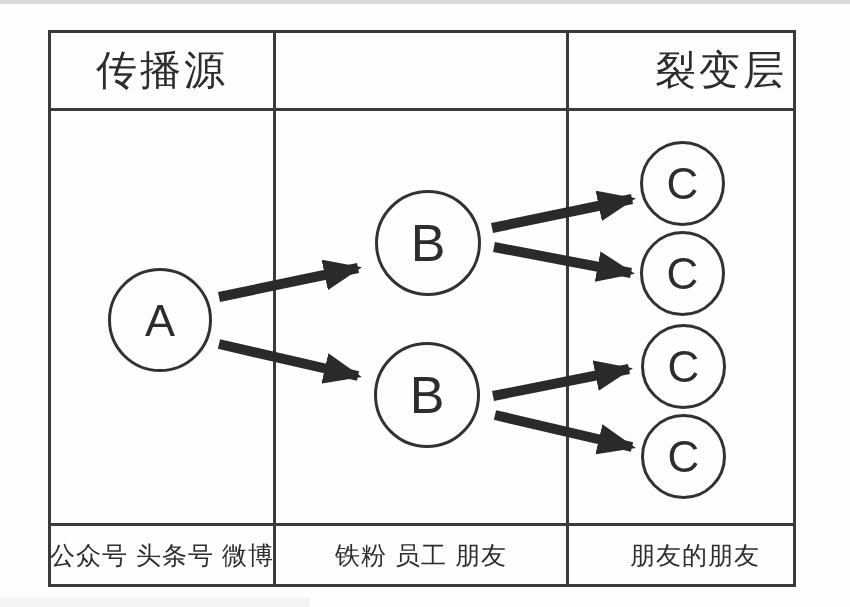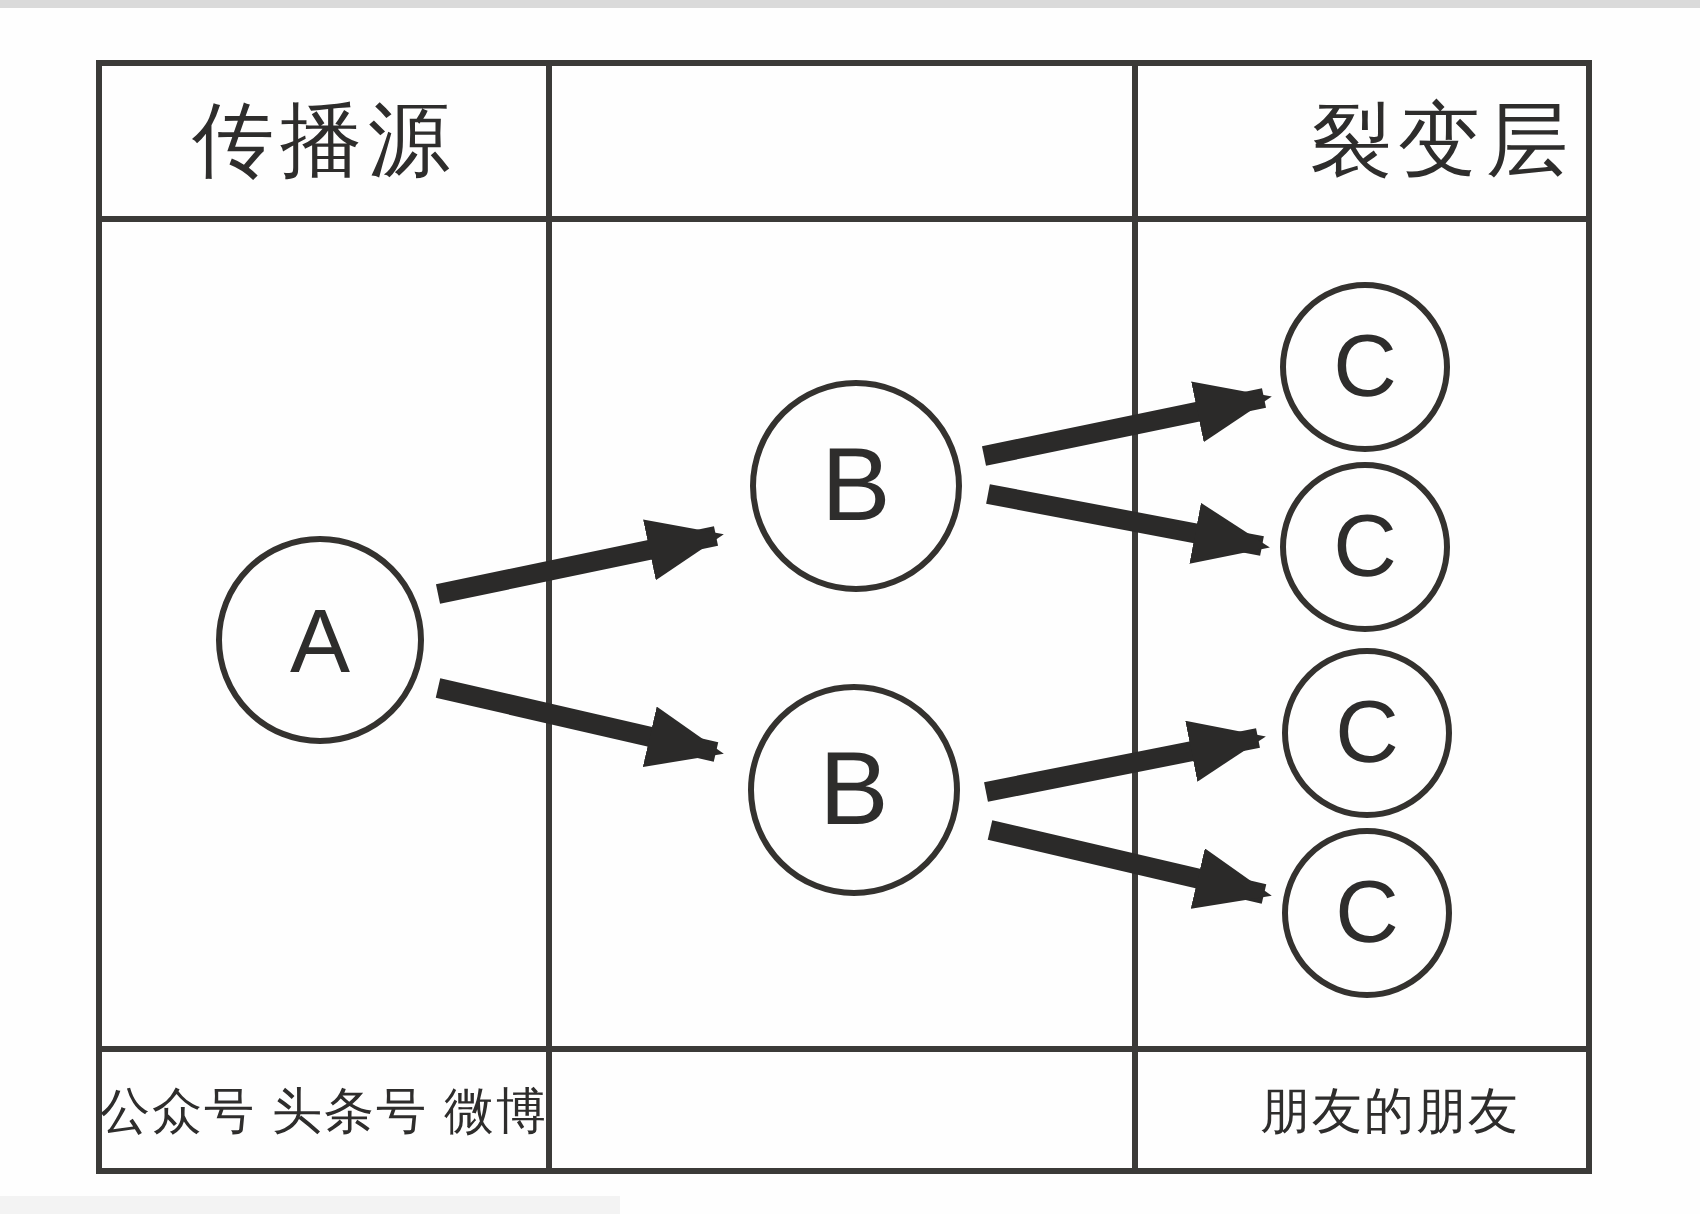--- a/index.html
+++ b/index.html
@@ -104,20 +104,21 @@
   <div class="outer-border"></div>
   <div class="grid-line h-line-header"></div>
   <div class="grid-line h-line-footer"></div>
   <div class="grid-line v-line-1"></div>
   <div class="grid-line v-line-2"></div>
 
   <div class="cell head-cell head-1">传播源</div>
   <div class="cell head-cell head-3">裂变层</div>
 
   <div class="cell foot-cell foot-1">公众号 头条号 微博</div>
+  <div class="cell foot-cell foot-2">铁粉 员工 朋友</div>
   <div class="cell foot-cell foot-3">朋友的朋友</div>
 
   <svg class="arrows-layer" viewBox="0 0 850 607" xmlns="http://www.w3.org/2000/svg">
     <defs>
       <marker id="ah" markerUnits="strokeWidth" markerWidth="3.8" markerHeight="3.1" refX="3.4" refY="1.55" orient="auto">
         <path d="M0,0 L3.8,1.55 L0,3.1 Z" fill="#2b2a29"></path>
       </marker>
     </defs>
     <line x1="219" y1="297" x2="358" y2="268" stroke="#2b2a29" stroke-width="10" marker-end="url(#ah)"></line>
     <line x1="219" y1="344" x2="358" y2="376" stroke="#2b2a29" stroke-width="10" marker-end="url(#ah)"></line>

